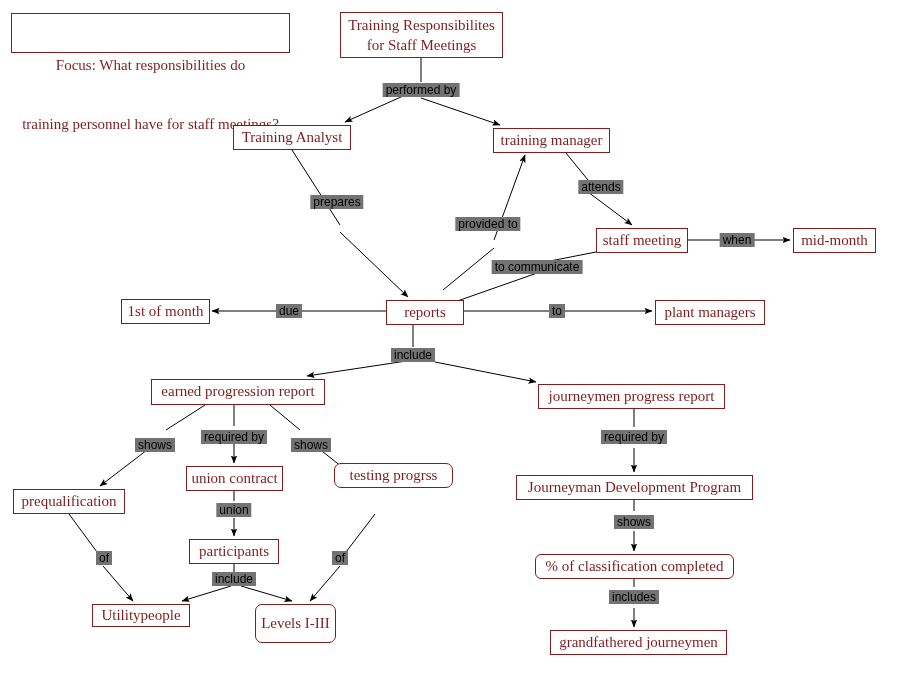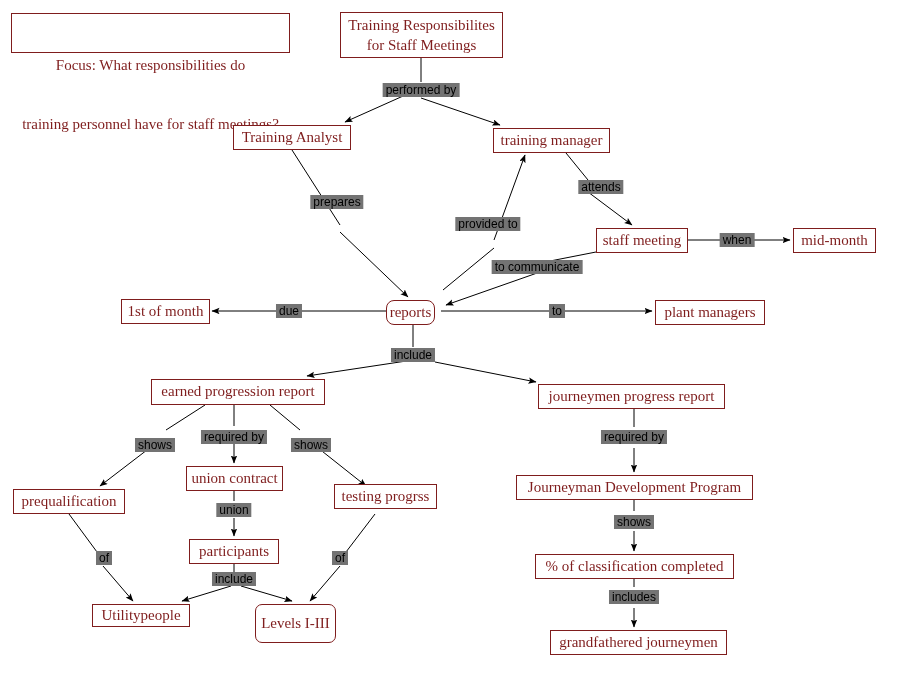--- a/index.html
+++ b/index.html
@@ -157,30 +157,30 @@
     <div style="text-align:center;">Focus: What responsibilities do</div>
     <div style="text-align:center;">training personnel have for staff meetings?</div>
   </div>
 
 <div class="node multiline" style="left: 340px; top: 12px; width: 163px; height: 46px;"><div>Training Responsibilites</div><div>for Staff Meetings</div></div>
     <div class="node" style="left: 233px; top: 125px; width: 118px; height: 25px;"><span>Training Analyst</span></div>
     <div class="node" style="left: 493px; top: 128px; width: 117px; height: 25px;"><span>training manager</span></div>
     <div class="node" style="left: 596px; top: 228px; width: 92px; height: 25px;"><span>staff meeting</span></div>
     <div class="node" style="left: 793px; top: 228px; width: 83px; height: 25px;"><span>mid-month</span></div>
     <div class="node" style="left: 121px; top: 299px; width: 89px; height: 25px;"><span>1st of month</span></div>
-    <div class="node" style="left: 386px; top: 300px; width: 49px; height: 25px; border-radius: 8px;"><span>reports</span></div>
+    <div class="node" style="left: 386px; top: 300px; width: 78px; height: 25px;"><span>reports</span></div>
     <div class="node" style="left: 655px; top: 300px; width: 110px; height: 25px;"><span>plant managers</span></div>
     <div class="node" style="left: 151px; top: 379px; width: 174px; height: 26px;"><span>earned progression report</span></div>
     <div class="node" style="left: 13px; top: 489px; width: 112px; height: 25px;"><span>prequalification</span></div>
     <div class="node" style="left: 538px; top: 384px; width: 187px; height: 25px;"><span>journeymen progress report</span></div>
     <div class="node" style="left: 186px; top: 466px; width: 97px; height: 25px;"><span>union contract</span></div>
-    <div class="node" style="left: 334px; top: 484px; width: 103px; height: 25px;"><span>testing progrss</span></div>
+    <div class="node" style="left: 334px; top: 463px; width: 119px; height: 25px; border-radius: 7px;"><span>testing progrss</span></div>
     <div class="node" style="left: 516px; top: 475px; width: 237px; height: 25px;"><span>Journeyman Development Program</span></div>
     <div class="node" style="left: 189px; top: 539px; width: 90px; height: 25px;"><span>participants</span></div>
-    <div class="node" style="left: 535px; top: 554px; width: 199px; height: 25px;"><span>% of classification completed</span></div>
+    <div class="node" style="left: 535px; top: 554px; width: 199px; height: 25px; border-radius: 6px;"><span>% of classification completed</span></div>
     <div class="node" style="left: 92px; top: 604px; width: 98px; height: 23px;"><span>Utilitypeople</span></div>
     <div class="node" style="left: 255px; top: 604px; width: 81px; height: 39px; border-radius: 7px;"><span>Levels I-III</span></div>
     <div class="node" style="left: 550px; top: 630px; width: 177px; height: 25px;"><span>grandfathered journeymen</span></div>
     <div class="edge-label" style="left: 421px; top: 90px;">performed by</div>
     <div class="edge-label" style="left: 337px; top: 202px;">prepares</div>
     <div class="edge-label" style="left: 488px; top: 224px;">provided to</div>
     <div class="edge-label" style="left: 601px; top: 187px;">attends</div>
     <div class="edge-label" style="left: 737px; top: 240px;">when</div>
     <div class="edge-label" style="left: 537px; top: 267px;">to communicate</div>
     <div class="edge-label" style="left: 289px; top: 311px;">due</div>

